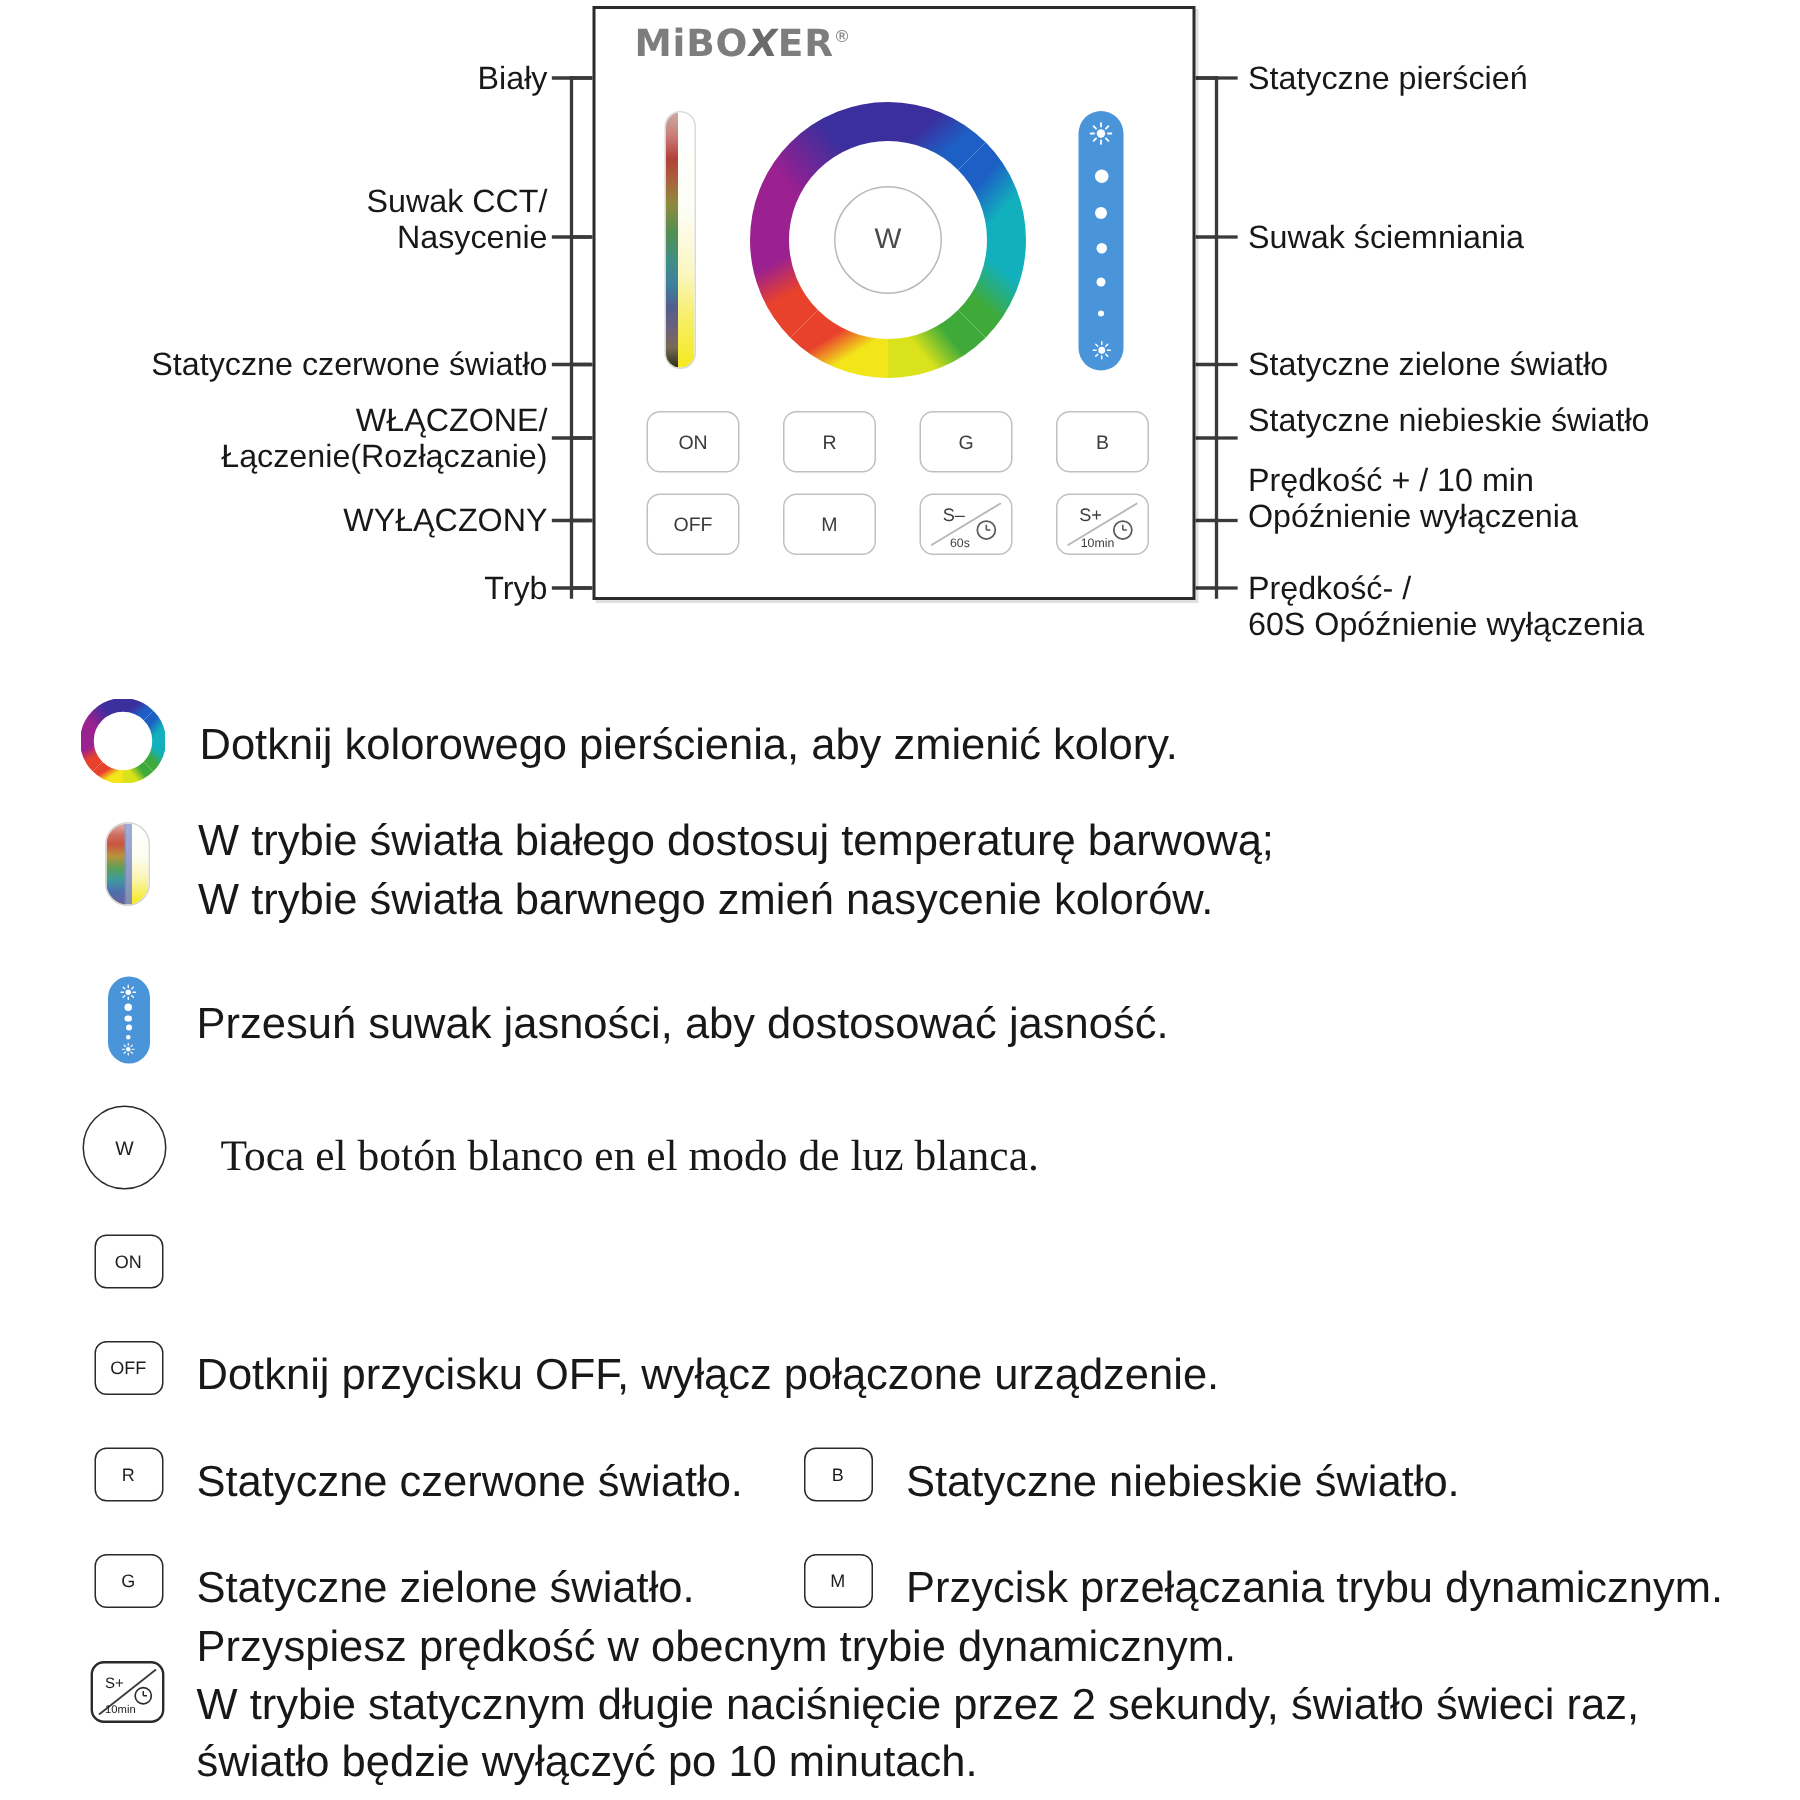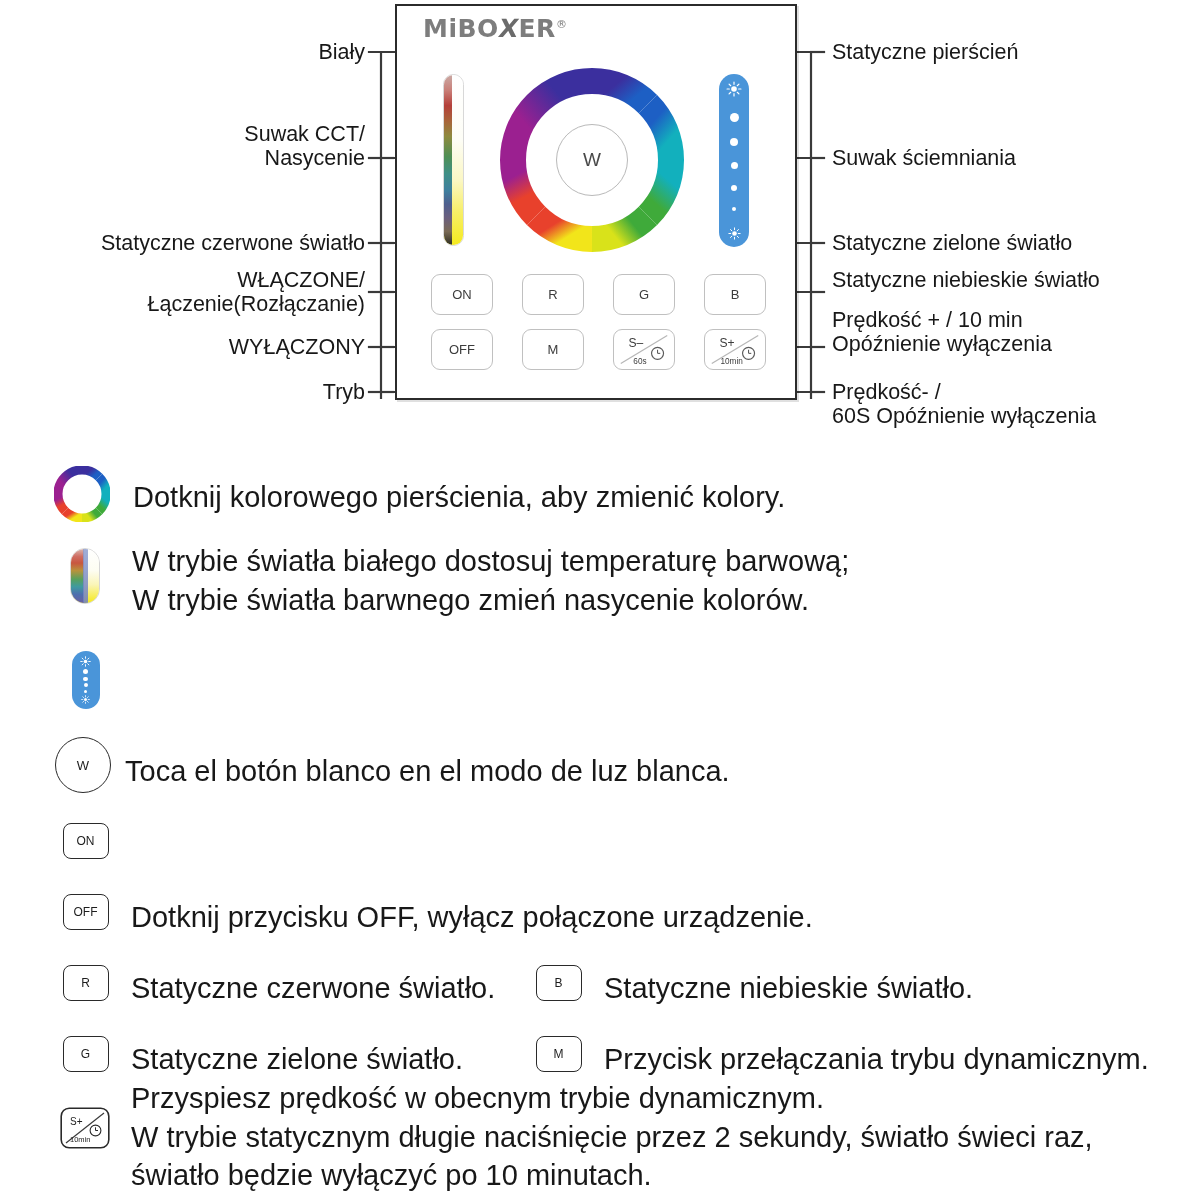--- a/index.html
+++ b/index.html
@@ -520,27 +520,28 @@
               <line x1="1.6" y1="12" x2="5" y2="12"></line>
                 <line x1="19" y1="12" x2="22.4" y2="12"></line>
               <line x1="4.6" y1="4.6" x2="7.1" y2="7.1"></line>
                 <line x1="16.9" y1="16.9" x2="19.4" y2="19.4"></line>
               <line x1="19.4" y1="4.6" x2="16.9" y2="7.1"></line>
                 <line x1="7.1" y1="16.9" x2="4.6" y2="19.4"></line>
             </g>
           </svg>
         </div>
       </div>
+      <div class="lg-txt" style="margin-left:19px; margin-top:13px;">Przesuń suwak jasności, aby dostosować jasność.</div>
     </div>
 
     <div class="lg-row" style="left:54px; top:285px;">
       <div class="lg-ico" style="width:58px;">
         <div class="mini-w">W</div>
       </div>
-      <div class="lg-txt" style="margin-left:13px; margin-top:15px;">Toca el botón blanco en el modo de luz blanca.</div>
+      <div class="lg-txt" style="margin-left:35px; margin-top:15px;font-family:Liberation Serif, serif;">Toca el botón blanco en el modo de luz blanca.</div>
     </div>
 
     <div class="lg-row" style="left:59px; top:371px;">
       <div class="lg-ico" style="width:53px;">
         <div class="mini-key">ON</div>
       </div>
     </div>
 
     <div class="lg-row" style="left:59px; top:442px;">
       <div class="lg-ico" style="width:53px;">

